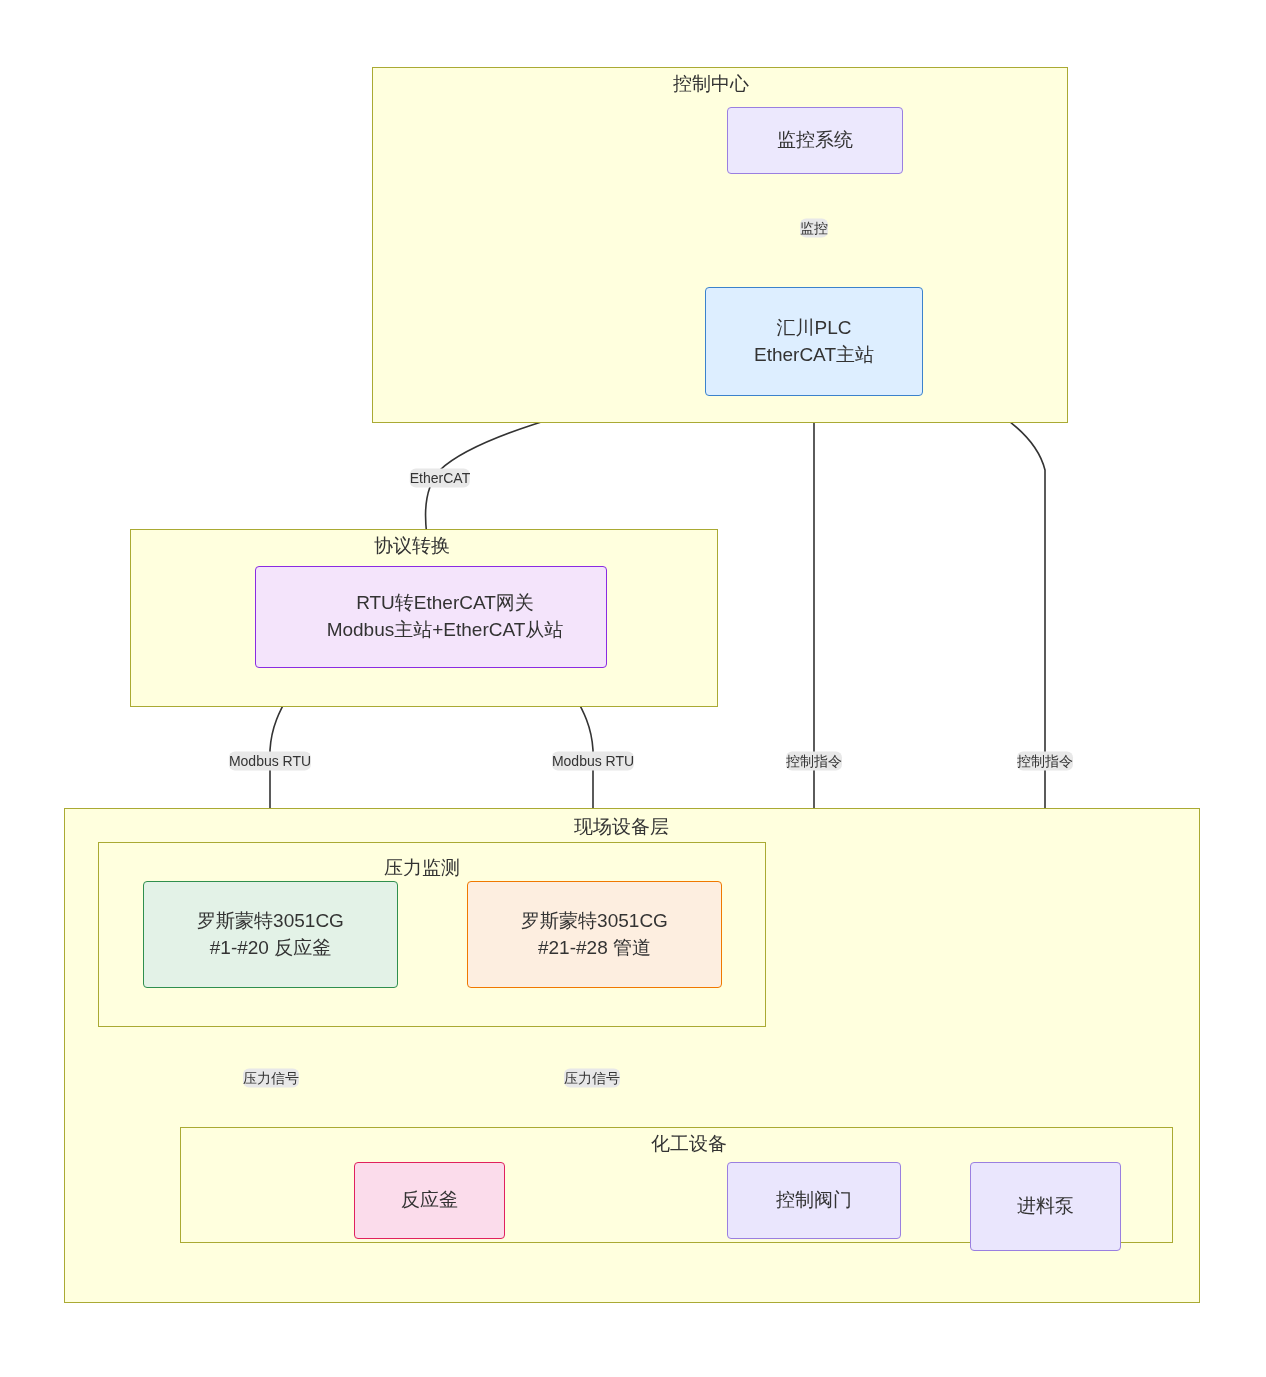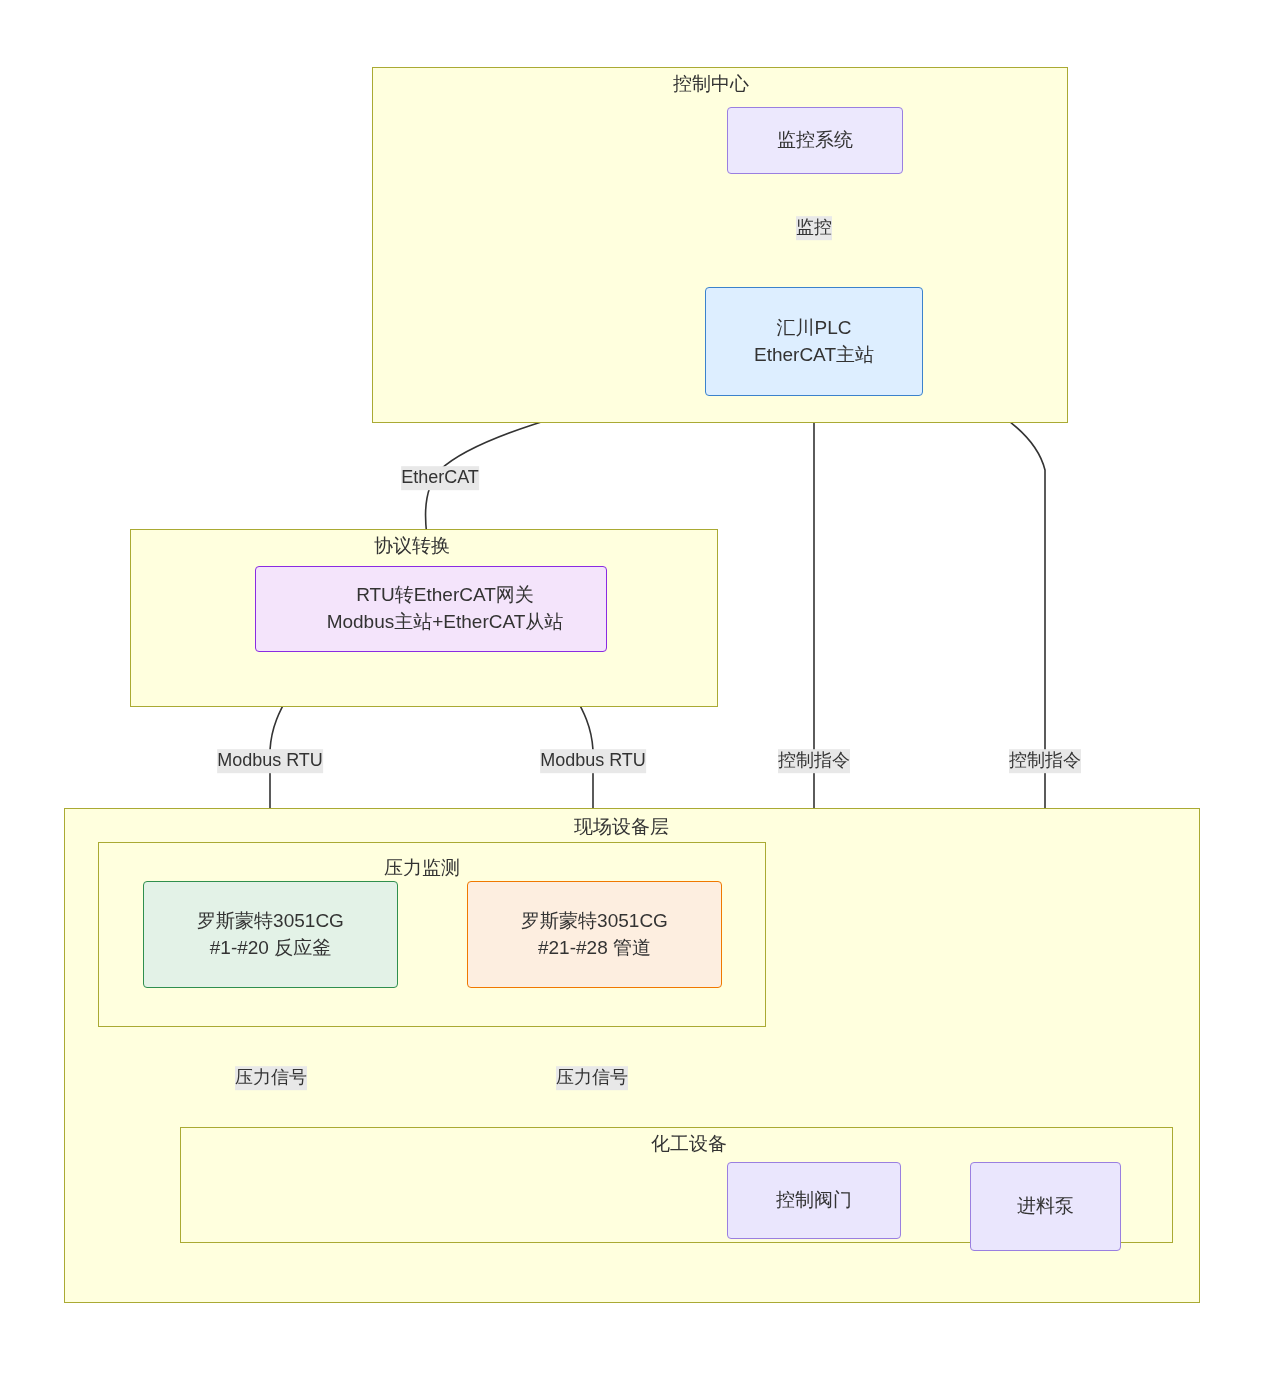--- a/index.html
+++ b/index.html
@@ -52,27 +52,28 @@
     color: #333333;
     text-align: center;
     line-height: 1.42;
     white-space: nowrap;
   }
   .node .line {
     display: block;
   }
   .edge-label {
     position: absolute;
-    font-size: 18px;
+    font-size: 14px;
     color: #333333;
     background: #e8e8e8;
     padding: 1px 0;
     white-space: nowrap;
     line-height: 1.2;
     transform: translate(-50%, -50%);
+    border-radius: 6px;
   }
 </style>
 </head>
 <body>
 
 <div id="diagram-root">
 
   <svg id="edge-layer" viewBox="0 0 1266 1377" xmlns="http://www.w3.org/2000/svg">
     <defs>
       <marker id="arrowhead" markerWidth="9" markerHeight="8" refX="8" refY="4" orient="auto" markerUnits="userSpaceOnUse">
@@ -114,35 +115,38 @@
 
   <div class="node" style="left:727px; top:107px; width:176px; height:67px; background:#ece8fd; border-color:#9a7fe0;">
     <span class="line">监控系统</span>
   </div>
 
   <div class="node" style="left:705px; top:287px; width:218px; height:109px; background:#ddeeff; border-color:#3b82cc;">
     <span class="line">汇川PLC</span>
     <span class="line">EtherCAT主站</span>
   </div>
 
-  <div class="node" style="left:255px; top:566px; width:352px; height:86px; background:#f4e4fb; border-color:#8a2be2;padding-left:28px;">
+  <div class="node" style="left:255px; top:566px; width:352px; height:102px; background:#f4e4fb; border-color:#8a2be2;padding-left:28px;">
     <span class="line">RTU转EtherCAT网关</span>
     <span class="line">Modbus主站+EtherCAT从站</span>
   </div>
 
   <div class="node" style="left:143px; top:881px; width:255px; height:107px; background:#e3f2e7; border-color:#2f8f4e;">
     <span class="line">罗斯蒙特3051CG</span>
     <span class="line">#1-#20 反应釜</span>
   </div>
 
   <div class="node" style="left:467px; top:881px; width:255px; height:107px; background:#fdeee0; border-color:#f07800;">
     <span class="line">罗斯蒙特3051CG</span>
     <span class="line">#21-#28 管道</span>
   </div>
 
+  <div class="node" style="left:354px; top:1162px; width:151px; height:77px; background:#fbdceb; border-color:#e0215e;">
+    <span class="line">反应釜</span>
+  </div>
 
   <div class="node" style="left:727px; top:1162px; width:174px; height:77px; background:#eae6fd; border-color:#9a7fe0;">
     <span class="line">控制阀门</span>
   </div>
 
   <div class="node" style="left:970px; top:1162px; width:151px; height:89px; background:#eae6fd; border-color:#9a7fe0;">
     <span class="line">进料泵</span>
   </div>
 
   <div class="edge-label" style="left:814px; top:228px;">监控</div>

